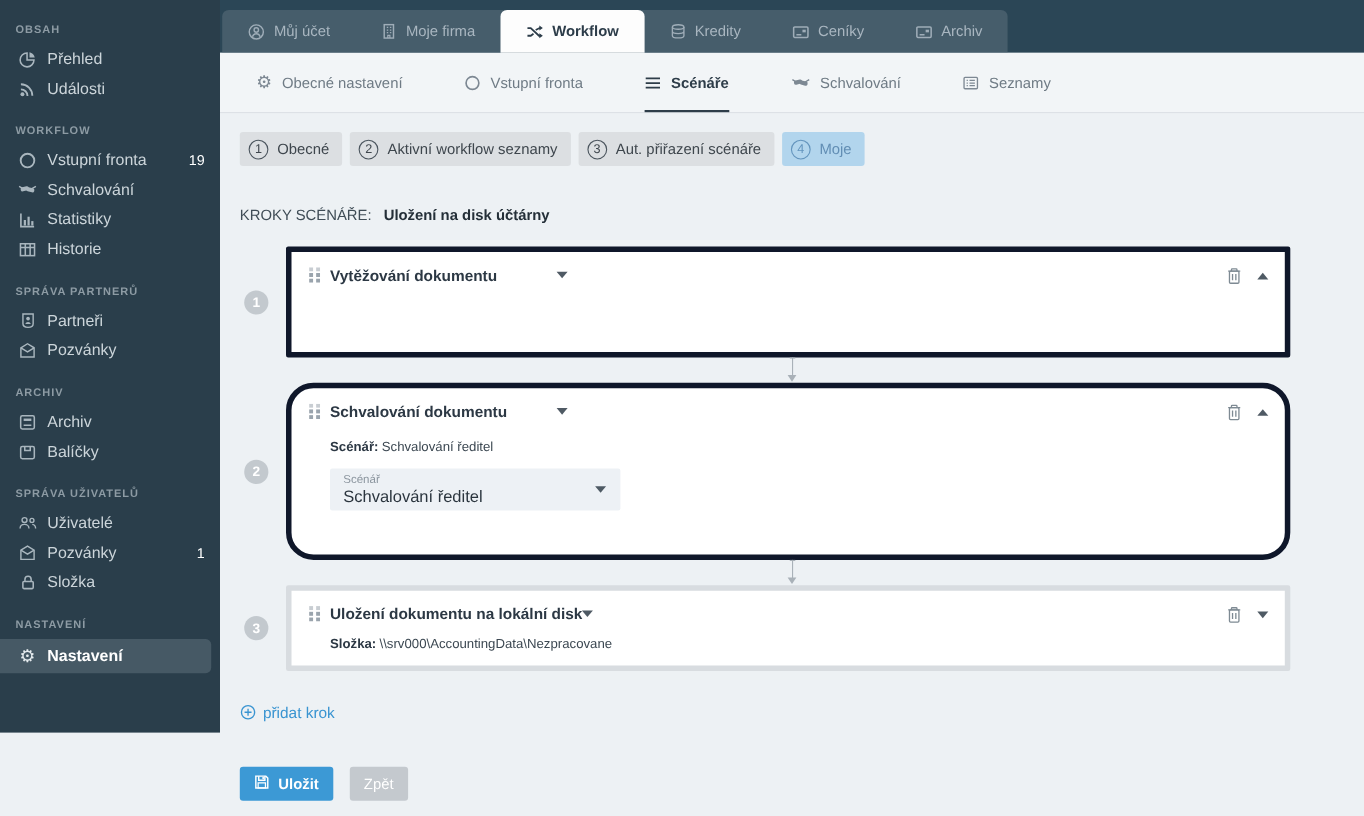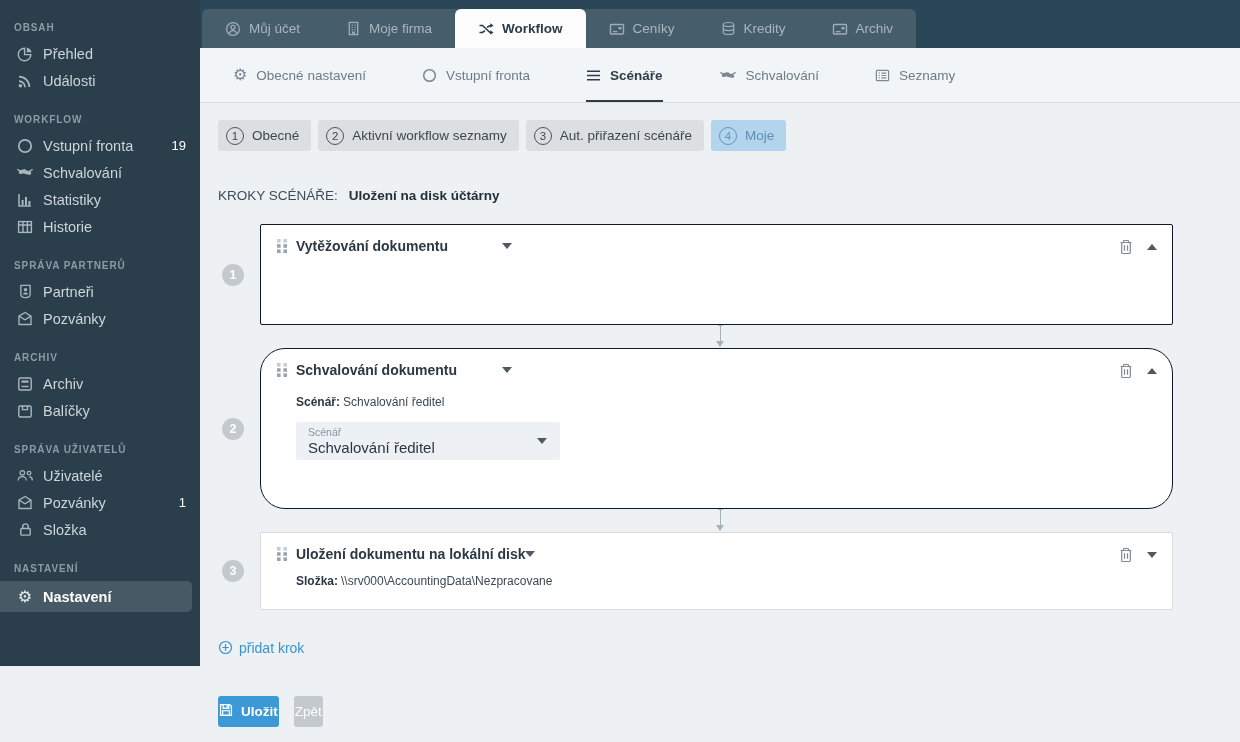--- a/index.html
+++ b/index.html
@@ -44,21 +44,21 @@
   .pill-num{width:18px;height:18px;border:1px solid #4a545d;border-radius:50%;display:flex;align-items:center;justify-content:center;font-size:11.5px;flex:0 0 18px;box-sizing:border-box;}
   .pill.active{background:#b2d5ed;color:#628eb4;}
   .pill.active .pill-num{border-color:#6394bd;color:#6394bd;}
 
   .heading{margin-top:37px;font-size:13.5px;color:#3f4c56;}
   .heading b{color:#242f38;font-weight:700;margin-left:11px;}
 
   .steps{margin-top:21px;}
   .step-row{display:flex;align-items:center;}
   .step-badge{width:22px;height:22px;border-radius:50%;background:#c3c9ce;color:#fff;font-weight:700;font-size:12.5px;display:flex;align-items:center;justify-content:center;margin-left:4px;flex:0 0 22px;}
-  .step-card{flex:1;background:#fff;border:1px solid #0f172a;border-radius:2px;position:relative;margin-left:16px;margin-right:49px;box-sizing:border-box;padding:13px 16px;}
+  .step-card{flex:1;background:#fff;border:5px solid #0f172a;border-radius:2px;position:relative;margin-left:16px;margin-right:49px;box-sizing:border-box;padding:13px 16px;}
   .step-card.h1{min-height:101px;}
   .step-card.h2{min-height:161px;border-radius:25px;}
   .step-card.h3{min-height:78px;border-color:#d8dce0;}
   .card-titlerow{display:flex;align-items:center;}
   .drag{color:#9aa4ad;display:flex;align-items:center;margin-right:9px;cursor:grab;}
   .card-title{font-size:14px;font-weight:700;color:#2c3844;min-width:206px;}
   .card-actions{position:absolute;top:14px;right:15px;display:flex;align-items:center;gap:14px;}
   .trash{color:#7e8a93;display:flex;align-items:center;cursor:pointer;}
   .tri-down{width:0;height:0;border-left:5px solid transparent;border-right:5px solid transparent;border-top:6px solid #4f5a64;cursor:pointer;}
   .tri-up{width:0;height:0;border-left:5px solid transparent;border-right:5px solid transparent;border-bottom:6px solid #4f5a64;cursor:pointer;}
@@ -72,21 +72,21 @@
 
   .connector{height:23px;position:relative;margin-left:497px;width:11px;}
   .connector .tick{position:absolute;left:3px;top:0;width:5px;border-top:1px solid #a9b1b8;}
   .connector .line{position:absolute;left:5px;top:0;height:17px;border-left:1px solid #a9b1b8;}
   .connector .head{position:absolute;left:1px;top:16px;width:0;height:0;border-left:4.5px solid transparent;border-right:4.5px solid transparent;border-top:6px solid #a9b1b8;}
 
   .add-link{margin-top:30px;display:inline-flex;align-items:flex-start;gap:6px;color:#3994d1;font-size:14px;cursor:pointer;}
   .add-link .ticon{display:flex;align-items:center;}
 
   .buttons{margin-top:37px;display:flex;gap:15px;}
-  .btn{border:none;border-radius:3px;display:inline-flex;align-items:center;gap:8px;font-family:inherit;font-size:13.5px;padding:7px 1px;cursor:pointer;color:#fff;}
+  .btn{border:none;border-radius:3px;display:inline-flex;align-items:center;gap:8px;font-family:inherit;font-size:13.5px;padding:7px 13px;cursor:pointer;color:#fff;}
   .btn-save{background:#3c99d5;font-weight:700;}
   .btn-back{background:#c4c9ce;font-weight:400;}
 </style>
 </head>
 <body>
 
 <div class="app">
 
   <aside class="sidebar">
 
@@ -273,36 +273,36 @@
           <span class="ticon">
               <svg width="16" height="16" viewBox="0 0 16 16">
                 <path d="M1.5 4.5h3L12 11.5h1.5M1.5 11.5h3L7 9.7M9 6.3l3.5-1.8H13" fill="none" stroke="currentColor" stroke-width="1.6"></path>
                 <path d="M12.3 2.2l3.2 2.3-3.2 2.3zM12.3 9.2l3.2 2.3-3.2 2.3z" fill="currentColor"></path>
               </svg>
             </span>
           <span>Workflow</span>
         </div>
         <div class="toptab">
           <span class="ticon">
+              <svg width="15" height="15" viewBox="0 0 16 16">
+                <ellipse cx="8" cy="3.8" rx="5.6" ry="2.2" fill="none" stroke="currentColor" stroke-width="1.3"></ellipse>
+                <path d="M2.4 3.8v8.4c0 1.2 2.5 2.2 5.6 2.2s5.6-1 5.6-2.2V3.8M2.4 8c0 1.2 2.5 2.2 5.6 2.2S13.6 9.2 13.6 8" fill="none" stroke="currentColor" stroke-width="1.3"></path>
+              </svg>
+            </span>
+          <span>Kredity</span>
+        </div>
+        <div class="toptab">
+          <span class="ticon">
               <svg width="16" height="16" viewBox="0 0 16 16">
                 <rect x="1.5" y="3.5" width="13" height="9.5" rx="1" fill="none" stroke="currentColor" stroke-width="1.4"></rect>
                 <path d="M4 10.6h4.5" stroke="currentColor" stroke-width="1.3"></path>
                 <rect x="9.5" y="6" width="3" height="2.4" fill="currentColor"></rect>
               </svg>
             </span>
           <span>Ceníky</span>
-        </div>
-        <div class="toptab">
-          <span class="ticon">
-              <svg width="15" height="15" viewBox="0 0 16 16">
-                <ellipse cx="8" cy="3.8" rx="5.6" ry="2.2" fill="none" stroke="currentColor" stroke-width="1.3"></ellipse>
-                <path d="M2.4 3.8v8.4c0 1.2 2.5 2.2 5.6 2.2s5.6-1 5.6-2.2V3.8M2.4 8c0 1.2 2.5 2.2 5.6 2.2S13.6 9.2 13.6 8" fill="none" stroke="currentColor" stroke-width="1.3"></path>
-              </svg>
-            </span>
-          <span>Kredity</span>
         </div>
         <div class="toptab">
           <span class="ticon">
               <svg width="16" height="16" viewBox="0 0 16 16">
                 <rect x="1.5" y="3.5" width="13" height="9.5" rx="1" fill="none" stroke="currentColor" stroke-width="1.4"></rect>
                 <path d="M4 10.6h4.5" stroke="currentColor" stroke-width="1.3"></path>
                 <rect x="9.5" y="6" width="3" height="2.4" fill="currentColor"></rect>
               </svg>
             </span>
           <span>Archiv</span>

